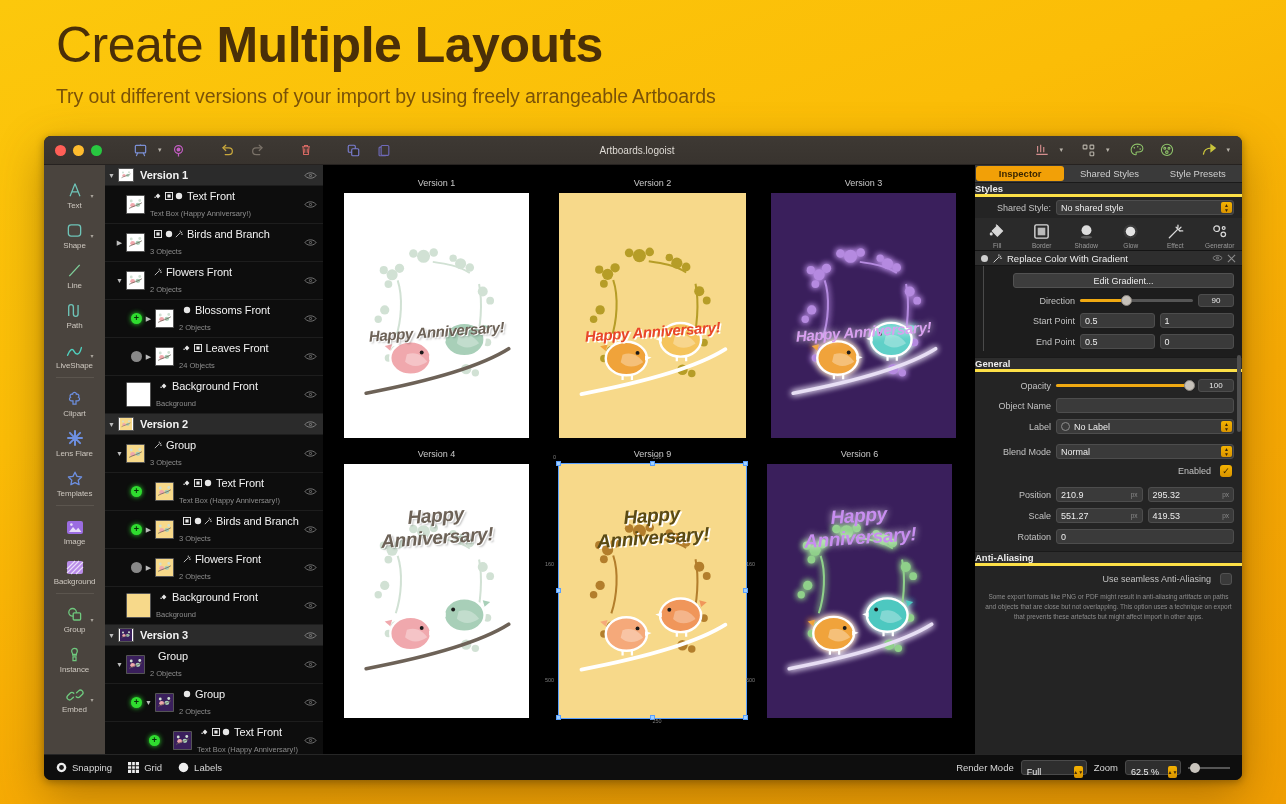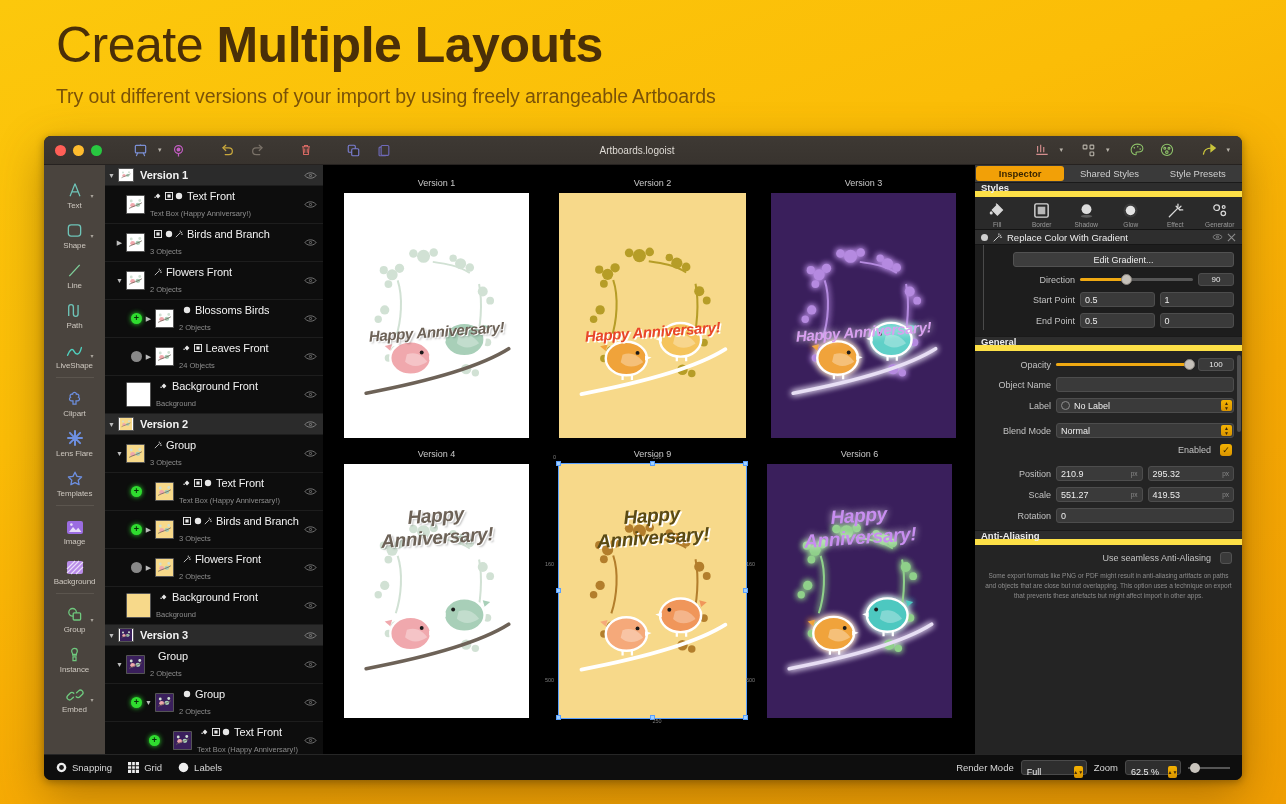--- a/index.html
+++ b/index.html
@@ -212,23 +212,23 @@
     font-size: 9.5px; color: #d5d5d5;
   }
   .insp-tabs { display: flex; height: 17px; flex: 0 0 17px; background: #3a3a3a; }
   .insp-tab {
     flex: 1; display: flex; align-items: center; justify-content: center;
     font-size: 9.5px; color: #cfcfcf;
   }
   .insp-tab.active { background: #f2a007; color: #3a2600; font-weight: 700; border-radius: 3px; margin: 1px; }
   .sec-head {
     height: 15px; background: #2d2d2d;
-    display: flex; align-items: center; padding-left: 6px;
+    display: flex; align-items: center; 
     font-size: 9.5px; font-weight: 700; color: #ededed;
-    border-top: 1px solid #1a1a1a; border-bottom: 6px solid #fde047;
+    border-top: 1px solid #1a1a1a; border-bottom: 3px solid #fde047;
   }
   .row {
     display: flex; align-items: center;
     padding: 3px 8px 3px 4px; gap: 5px;
   }
   .lbl { font-size: 9px; color: #c2c2c2; text-align: right; }
   .field {
     background: #3a3a3a; border: 1px solid #4d4d4d; border-radius: 3px;
     height: 15px; display: flex; align-items: center;
     padding: 0 4px; font-size: 9px; color: #ededed;
@@ -671,21 +671,21 @@
               <circle cx="6" cy="7" r="2" fill="#cfe0d2"></circle>
               <circle cx="18" cy="6.4" r="2" fill="#cfe0d2"></circle>
             </svg>
           </span>
           <span class="ltxtwrap"><span style="display:flex;align-items:center">
               <span class="lbadges">
                 <svg class="bdg" viewBox="0 0 10 10">
                   <circle cx="5" cy="5" r="4" fill="#e8e8e8"></circle>
                 </svg>
               </span>
-              <span class="ltitle" style="margin-left:4px">Blossoms Birds</span>
+              <span class="ltitle" style="margin-left:4px">Blossoms Front</span>
             </span><span class="lsub">2 Objects</span></span>
           <svg class="eye" viewBox="0 0 16 10" fill="none" stroke="#cfcfcf" stroke-width="1.1">
             <path d="M1 5s2.6-3.4 7-3.4S15 5 15 5s-2.6 3.4-7 3.4S1 5 1 5Z"></path>
             <circle cx="8" cy="5" r="1.4"></circle>
           </svg>
         </div>
         <div class="lrow item">
           <span style="flex:0 0 26px" class="indent"></span>
           <span class="conn">
             <span class="node off"></span>
@@ -1531,20 +1531,27 @@
     <div class="inspector">
 
       <div class="insp-tabs">
         <div class="insp-tab active">Inspector</div>
         <div class="insp-tab">Shared Styles</div>
         <div class="insp-tab">Style Presets</div>
       </div>
 
       <div class="sec-head">Styles</div>
 
+      <div class="row">
+        <span class="lbl" style="width:72px">Shared Style:</span>
+        <div class="field">
+          <span>No shared style</span>
+          <span class="dropcap">▲<br>▼</span>
+        </div>
+      </div>
 
       <div class="styleicons">
         <div class="sicon">
           <span class="sglyph">
             <svg width="19" height="19" viewBox="0 0 20 20" fill="none" stroke="#d8d8d8" stroke-width="1.3">
                 <path d="M4.6 9.5 9.9 4.2l5.3 5.3-5.3 5.3Z" fill="#d8d8d8"></path>
                 <circle cx="3.4" cy="12.5" r="1.6" fill="#d8d8d8" stroke="none"></circle>
                 <path d="M8.4 2.8 9.9 4.2"></path>
               </svg>
           </span>

